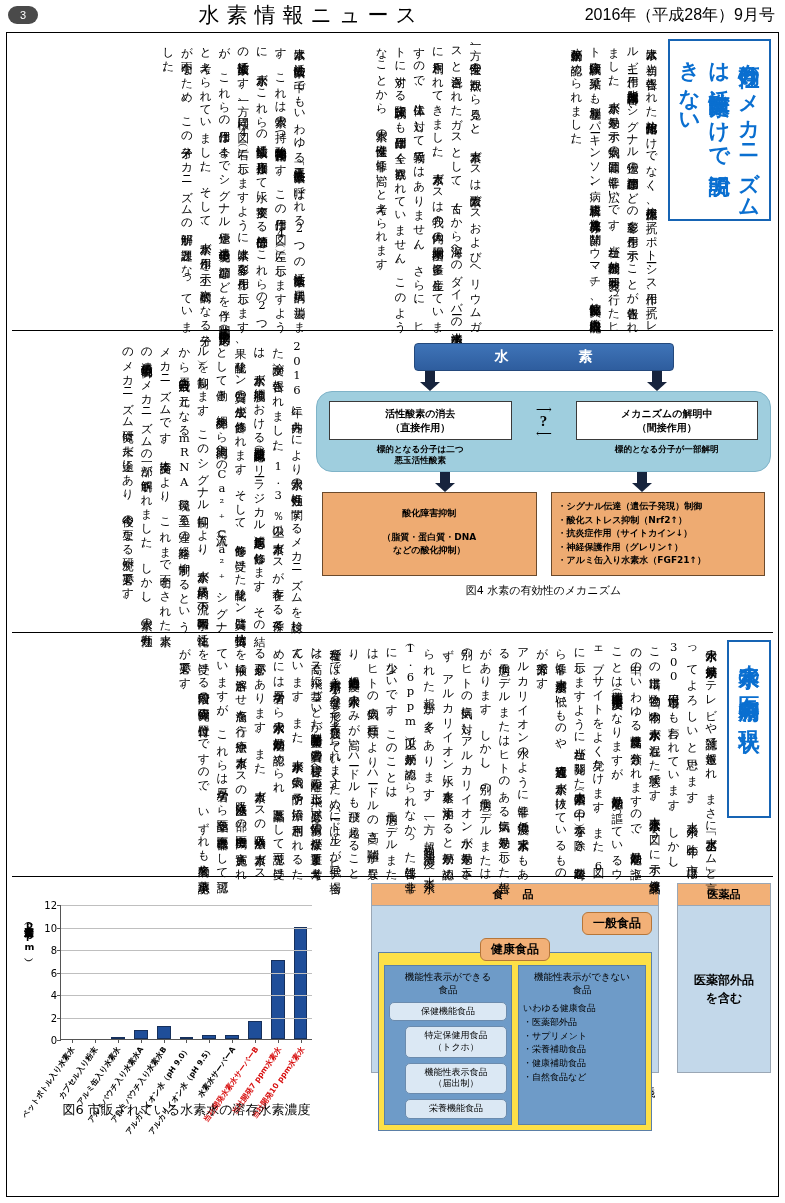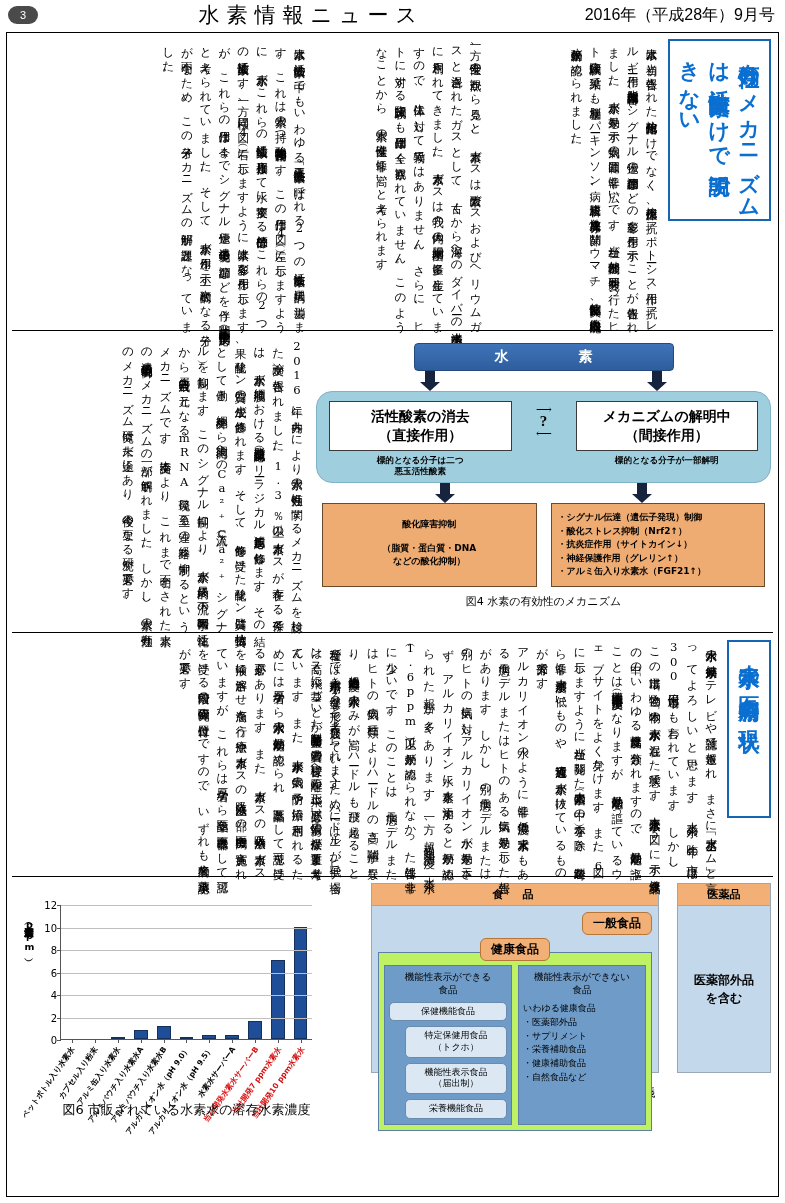--- a/index.html
+++ b/index.html
@@ -98,21 +98,21 @@
     border-left:10px solid transparent; border-right:10px solid transparent;
     border-top:9px solid #17243d;
   }
   .f4-mid {
     background:#9fcede; border:1px solid #7fb3c8; border-radius:16px;
     padding: 9px 12px 5px; display:flex; align-items:flex-start; gap:4px;
   }
   .f4-cell { flex:1; text-align:center; }
   .f4-box {
     background:#fff; border:1px solid #3a3a3a; padding:5px 14px;
-    font-weight:bold; font-size:14px; line-height:1.35;
+    font-weight:bold; font-size:10px; line-height:1.35;
     font-family:"DejaVu Sans","Liberation Sans",sans-serif;
   }
   .f4-sub { font-size:8.6px; font-weight:bold; margin-top:4px; line-height:1.3;
     font-family:"DejaVu Sans","Liberation Sans",sans-serif; }
   .f4-q { width:56px; position:relative; padding-top:4px; text-align:center; }
   .f4-q .qm { font-weight:bold; font-size:15px; line-height:1; }
   .f4-q .ar { font-size:11px; line-height:0.85; letter-spacing:-1px; }
   .f4-bot { display:flex; gap:14px; padding: 0 6px; }
   .f4-orange {
     flex:1; background:#eeab72; border:1px solid #6b4a2c;
@@ -161,21 +161,21 @@
     text-align:center; font-weight:bold; font-size:11px; padding:3px 0;
     font-family:"DejaVu Sans","Liberation Sans",sans-serif;
   }
   .f5-head.big { letter-spacing:4px; }
   .f5-body { position:relative; padding:6px; }
   .pill {
     background:#f2b077; border:1px solid #b5763a; border-radius:6px;
     font-weight:bold; font-size:12px; padding:2px 10px; display:inline-block;
     font-family:"DejaVu Sans","Liberation Sans",sans-serif;
   }
-  .f5-inner { display:flex; gap:6px; border:1px solid #5b7fa6; background:#bef264; padding:5px; }
+  .f5-inner { display:flex; gap:6px; border:1px solid #5b7fa6; background:#fde047; padding:5px; }
   .f5-sub { flex:1; background:#6e9bc8; border:1px solid #5b7fa6; padding:5px 4px; }
   .f5-sub-title { text-align:center; font-size:9.5px; line-height:1.35; margin-bottom:5px;
     font-family:"DejaVu Sans","Liberation Sans",sans-serif; }
   .wbox {
     background:#dbe8f4; border:1px solid #6b8bad; border-radius:5px;
     font-size:9px; text-align:center; padding:3px 4px; margin-bottom:5px; line-height:1.3;
     font-family:"DejaVu Sans","Liberation Sans",sans-serif;
   }
   .indent { margin-left:16px; position:relative; }
   .f5-list { font-size:9px; line-height:1.55;

